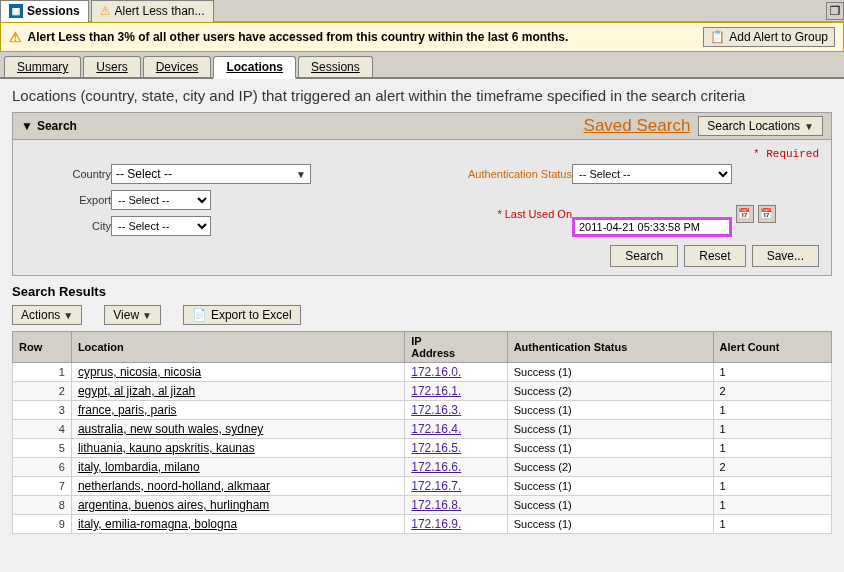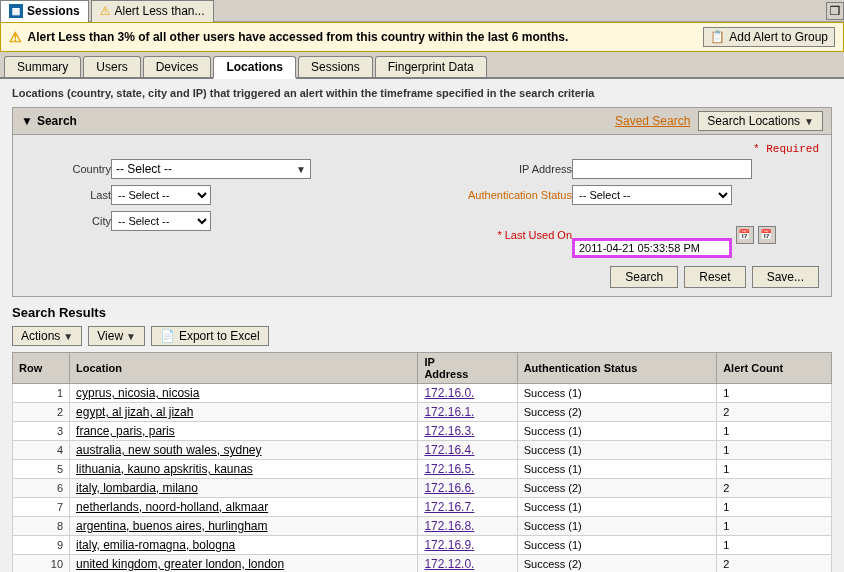--- a/index.html
+++ b/index.html
@@ -84,20 +84,21 @@
       font-size: 11px;
     }
 
     
     .nav-tabs {
       display: flex;
       background: #d4d0c8;
       padding: 4px 0 0 4px;
       gap: 2px;
       border-bottom: 2px solid #808080;
+      text-decoration: underline;
     }
     .nav-tab {
       padding: 3px 12px;
       background: #ece9d8;
       border: 1px solid #808080;
       border-bottom: none;
       cursor: pointer;
       font-size: 12px;
       border-radius: 3px 3px 0 0;
     }
@@ -112,23 +113,22 @@
     .main-content {
       background: #f0f0f0;
       height: calc(572px - 22px - 28px - 28px);
       overflow-y: auto;
       overflow-x: hidden;
       position: relative;
     }
 
     .desc-text {
       padding: 8px 12px 4px 12px;
-      font-size: 11px;
+      font-size: 15px;
       color: #333;
-      font-weight: bold;
     }
 
     
     .search-panel {
       margin: 4px 12px;
       background: #e8e8e8;
       border: 1px solid #a0a0a0;
     }
     .search-header {
       background: #d4d0c8;
@@ -146,21 +146,21 @@
     }
     .search-header-right {
       display: flex;
       align-items: center;
       gap: 8px;
     }
     .saved-search-link {
       color: #cc6600;
       text-decoration: underline;
       cursor: pointer;
-      font-size: 12px;
+      font-size: 17px;
     }
     .search-locations-btn {
       display: flex;
       align-items: center;
       gap: 4px;
       background: #ece9d8;
       border: 1px solid #808080;
       padding: 2px 8px;
       cursor: pointer;
       font-size: 11px;
@@ -274,21 +274,21 @@
       margin: 8px 12px;
     }
     .results-title {
       font-weight: bold;
       font-size: 13px;
       margin-bottom: 6px;
     }
     .results-toolbar {
       display: flex;
       align-items: center;
-      gap: 6px;
+      gap: 22px;
       margin-bottom: 6px;
     }
     .toolbar-btn {
       display: flex;
       align-items: center;
       gap: 3px;
       padding: 2px 8px;
       background: #ece9d8;
       border: 1px solid #808080;
       cursor: pointer;
@@ -375,21 +375,20 @@
     <span>Add Alert to Group</span>
   </div>
 </div>
 
 <div class="nav-tabs">
   <div class="nav-tab">Summary</div>
   <div class="nav-tab">Users</div>
   <div class="nav-tab">Devices</div>
   <div class="nav-tab active">Locations</div>
   <div class="nav-tab">Sessions</div>
-  <div class="nav-tab">Fingerprint Data</div>
 </div>
 
 <div class="main-content">
 
   <div class="desc-text">Locations (country, state, city and IP) that triggered an alert within the timeframe specified in the search criteria</div>
 
   <div class="search-panel">
     <div class="search-header">
       <div class="search-header-left">
         <span style="cursor:pointer;">▼</span>
@@ -409,38 +408,34 @@
 
         <div>
           <div class="form-row" style="margin-bottom:6px;">
             <span class="form-label">Country</span>
             <div class="form-select-dropdown" style="width:200px;">
               <span>-- Select --</span>
               <span class="dropdown-arrow">▼</span>
             </div>
           </div>
           <div class="form-row" style="margin-bottom:6px;">
-            <span class="form-label">Last</span>
+            <span class="form-label">Export</span>
             <select class="form-select" style="width:100px;">
               <option>-- Select --</option>
             </select>
           </div>
           <div class="form-row">
             <span class="form-label">City</span>
             <select class="form-select" style="width:100px;">
               <option>-- Select --</option>
             </select>
           </div>
         </div>
 
         <div>
-          <div class="form-row" style="margin-bottom:6px;">
-            <span class="form-label" style="min-width:140px; text-align:right;">IP Address</span>
-            <input type="text" class="form-input form-input-wide" style="width: 180px;">
-          </div>
           <div class="form-row" style="margin-bottom:6px;">
             <span class="form-label" style="min-width:140px; text-align:right; color:#cc6600;">Authentication Status</span>
             <select class="form-select" style="width:160px;">
               <option>-- Select --</option>
             </select>
           </div>
           <div class="form-row">
             <span class="form-label form-label required" style="min-width:140px; text-align:right;">* Last Used On</span>
             <div class="date-row">
               <input type="text" class="date-input" value="2011-04-21 05:33:58 PM" style="">
@@ -542,24 +537,17 @@
     <td>Success (1)</td>
     <td>1</td>
   </tr>
             <tr>
     <td class="row-num">9</td>
     <td><a class="link-cell" href="#">italy, emilia-romagna, bologna</a></td>
     <td><span class="ip-link">172.16.9.</span></td>
     <td>Success (1)</td>
     <td>1</td>
   </tr>
-            <tr>
-    <td class="row-num">10</td>
-    <td><a class="link-cell" href="#">united kingdom, greater london, london</a></td>
-    <td><span class="ip-link">172.12.0.</span></td>
-    <td>Success (2)</td>
-    <td>2</td>
-  </tr>
           </tbody>
       </table>
     </div>
   </div>
 </div>
 
 </body></html>

